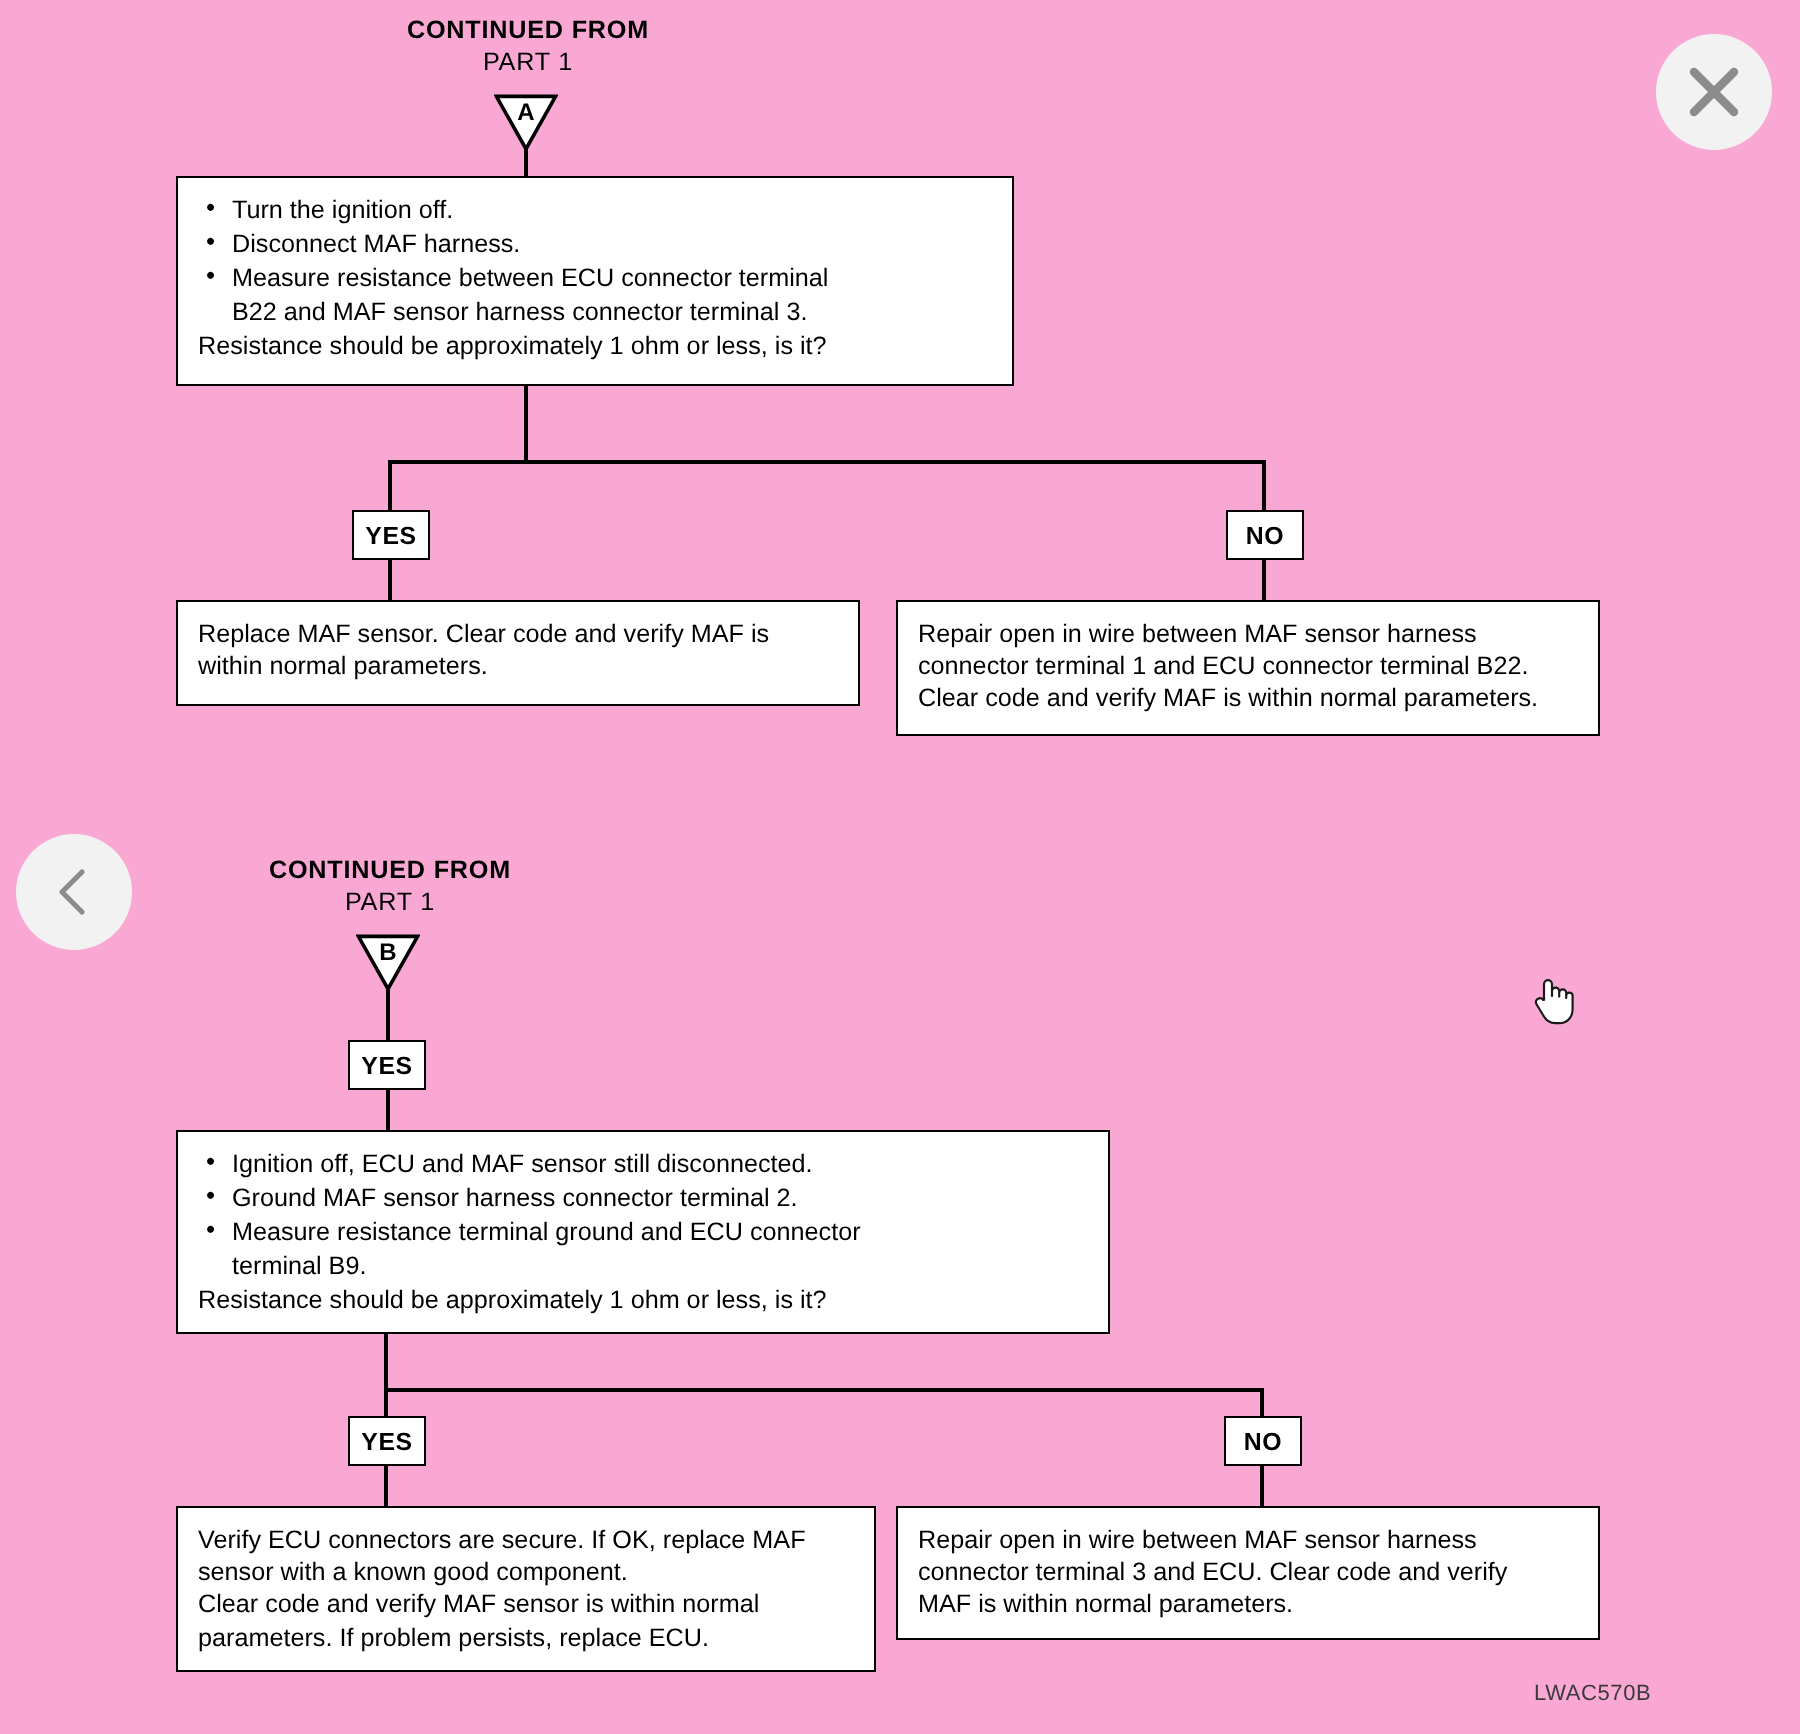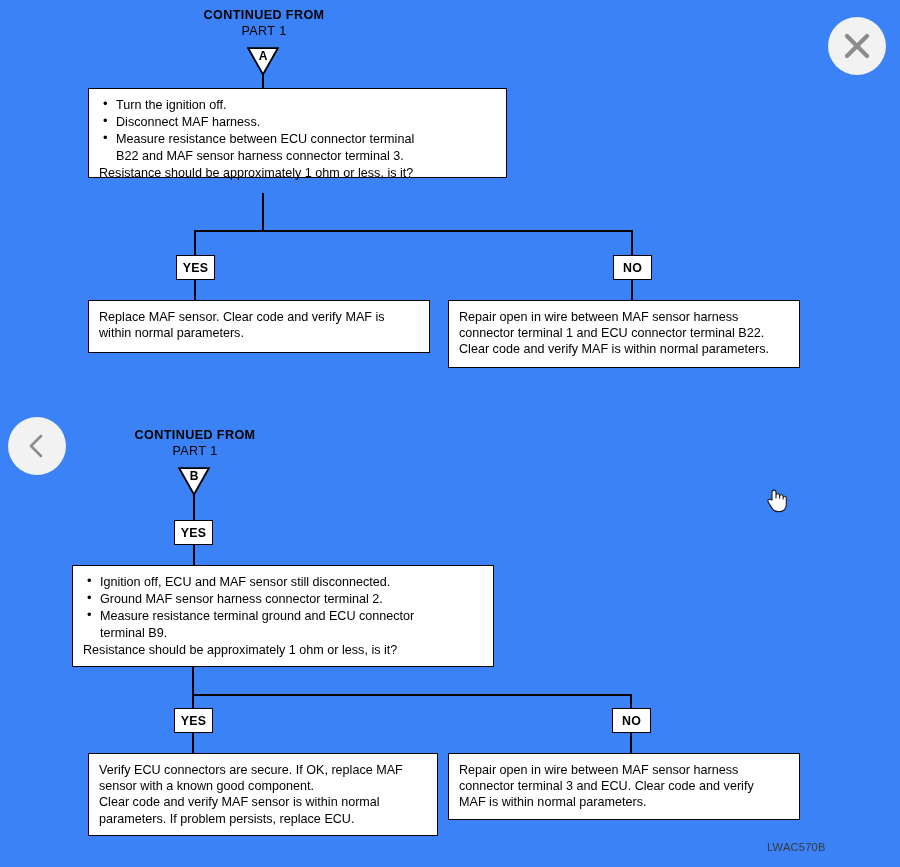--- a/index.html
+++ b/index.html
@@ -10,21 +10,21 @@
   }
   body {
     font-family: "Liberation Sans", sans-serif;
     color: #000000;
   }
   #page {
     position: relative;
     width: 900px;
     height: 867px;
     overflow: hidden;
-    background: #3b82f6;
+    background: #f9a8d4;
   }
 
   
   .box {
     position: absolute;
     box-sizing: border-box;
     border: 1.6px solid #000;
     background: #fff;
     font-size: 12.6px;
     line-height: 16.2px;
@@ -160,21 +160,21 @@
 
   <div class="tri" style="left:247px; top:47px;">
     <svg width="32" height="29" viewBox="0 0 32 29">
       <polygon points="1.2,1.2 30.8,1.2 16,27.5" fill="#ffffff" stroke="#000000" stroke-width="1.8"></polygon>
     </svg>
     <div class="letter">A</div>
   </div>
 
   <div class="line vline" style="left:262px; top:73px; height:16px;"></div>
 
-  <div class="box" style="left:88px; top:88px; width:419px; height:90px;">
+  <div class="box" style="left:88px; top:88px; width:419px; height:105px;">
     <div class="inner">
       <ul class="steps">
         <li>Turn the ignition off.</li>
         <li>Disconnect MAF harness.</li>
         <li>Measure resistance between ECU connector terminal
 B22 and MAF sensor harness connector terminal 3.</li>
       </ul>
       <div class="tail">Resistance should be approximately 1 ohm or less,  is it?</div>
     </div>
   </div>
@@ -219,21 +219,21 @@
     </svg>
     <div class="letter">B</div>
   </div>
 
   <div class="line vline" style="left:193px; top:493px; height:28px;"></div>
 
   <div class="tag" style="left:174px; top:520px; width:39px; height:25px;">YES</div>
 
   <div class="line vline" style="left:193px; top:545px; height:21px;"></div>
 
-  <div class="box" style="left:72px; top:565px; width:422px; height:102px;">
+  <div class="box" style="left:88px; top:565px; width:467px; height:102px;">
     <div class="inner">
       <ul class="steps">
         <li>Ignition off, ECU and MAF sensor still disconnected.</li>
         <li>Ground MAF sensor harness connector terminal 2.</li>
         <li>Measure resistance terminal ground and ECU connector
 terminal B9.</li>
       </ul>
       <div class="tail">Resistance should be approximately 1 ohm or less, is it?</div>
     </div>
   </div>

